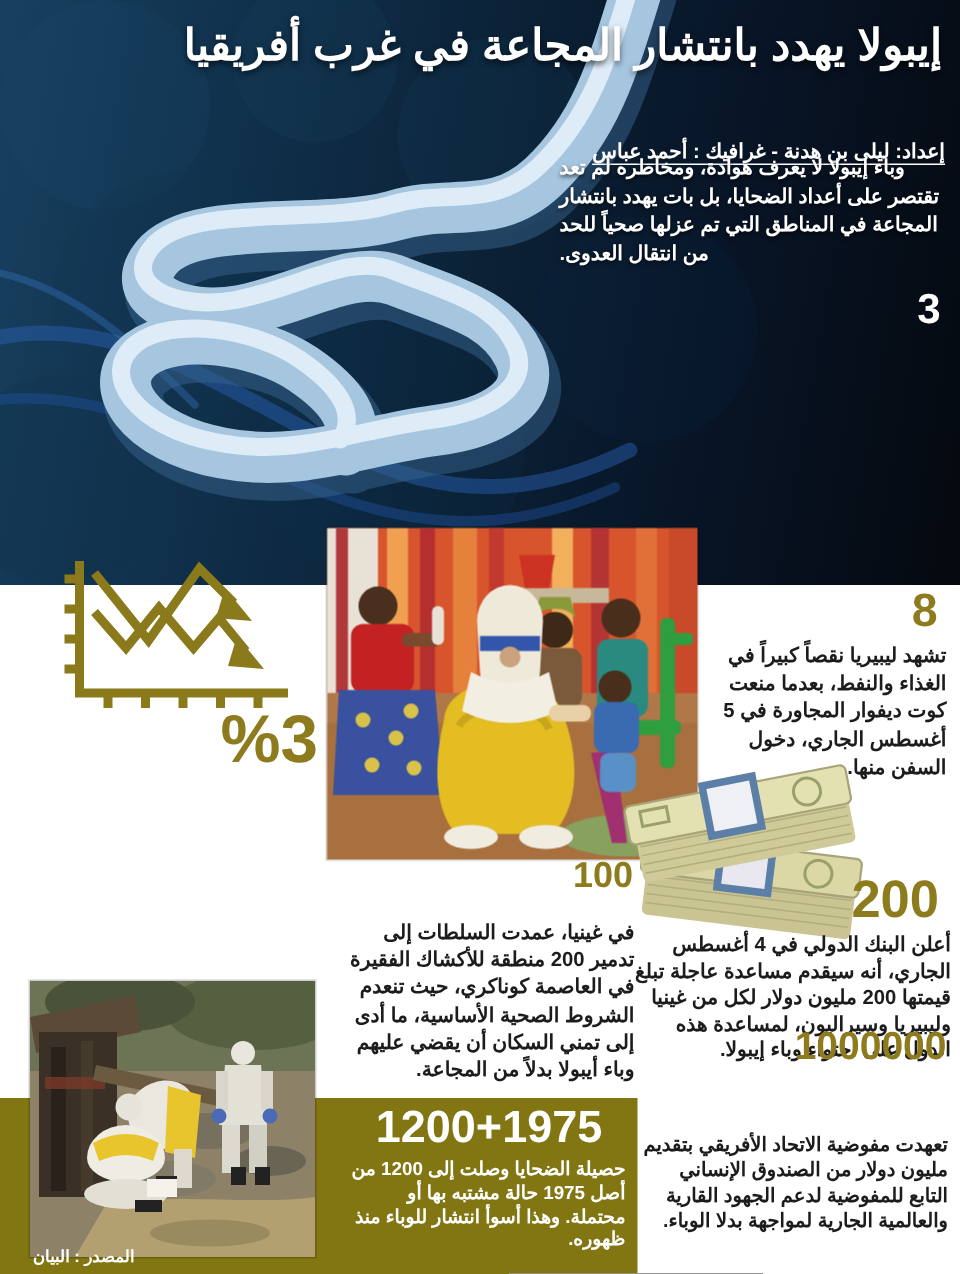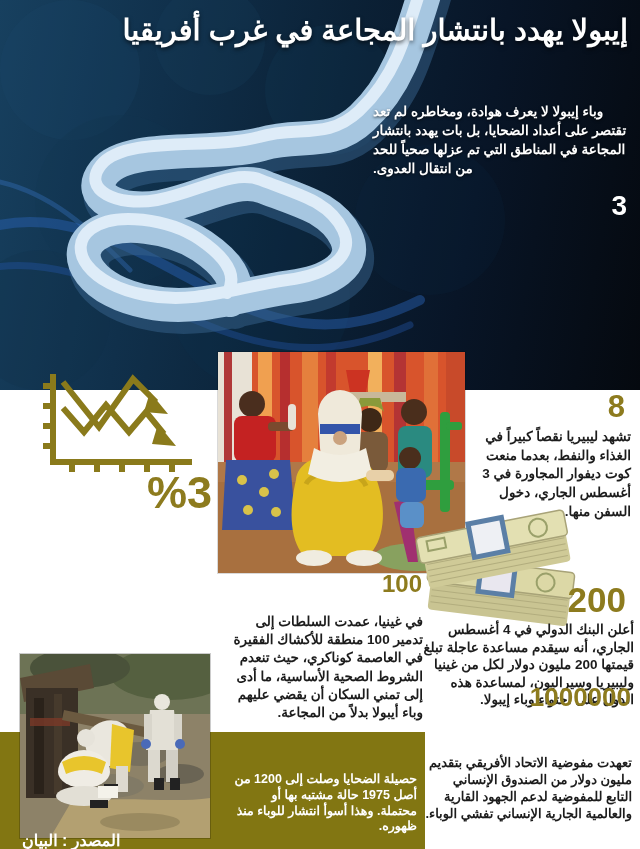--- a/index.html
+++ b/index.html
@@ -63,21 +63,21 @@
     position:absolute;top:737px;left:238px;width:176px;z-index:6;
     color:#ffffff;font-size:30px;font-weight:bold;text-align:center;line-height:1;
     direction:ltr;
   }
   .t-toll{
     position:absolute;top:772px;left:233px;width:184px;z-index:6;
     color:#ffffff;font-size:12.5px;font-weight:bold;line-height:1.26;text-align:right;
   }
   .source{
     position:absolute;top:831px;left:22px;z-index:6;
-    color:#ffffff;font-size:16px;font-weight:bold;
+    color:#ffffff;font-size:11px;font-weight:bold;
   }
   
   .chart-icon{position:absolute;left:40px;top:372px;z-index:4;}
   .photo-mid{position:absolute;left:218px;top:352px;width:247px;height:221px;z-index:3;box-shadow:0 0 0 1px rgba(0,0,0,.15);}
   .photo-left{position:absolute;left:20px;top:654px;width:190px;height:184px;z-index:3;box-shadow:0 0 0 1px rgba(0,0,0,.2);}
   .money{position:absolute;left:411px;top:506px;width:176px;height:130px;z-index:4;}
 </style>
 </head>
 <body>
 
@@ -103,20 +103,21 @@
       </g>
 
       <g fill="none" stroke-linecap="round" stroke-linejoin="round">
         <path d="M430,-25 C410,40 400,82 362,118 C330,148 300,132 262,144 C215,157 128,142 104,172 C84,197 120,214 160,207 C202,199 236,176 264,187 C302,202 332,208 346,237 C359,264 330,282 290,287 C240,294 198,312 148,302 C93,292 68,256 94,236 C118,218 172,226 202,246 C227,263 242,282 230,300" stroke="#38648e" stroke-width="40" opacity="0.5" transform="translate(5,9)"></path>
         <path d="M430,-25 C410,40 400,82 362,118 C330,148 300,132 262,144 C215,157 128,142 104,172 C84,197 120,214 160,207 C202,199 236,176 264,187 C302,202 332,208 346,237 C359,264 330,282 290,287 C240,294 198,312 148,302 C93,292 68,256 94,236 C118,218 172,226 202,246 C227,263 242,282 230,300" stroke="#a6c6e0" stroke-width="34"></path>
         <path d="M430,-25 C410,40 400,82 362,118 C330,148 300,132 262,144 C215,157 128,142 104,172 C84,197 120,214 160,207 C202,199 236,176 264,187 C302,202 332,208 346,237 C359,264 330,282 290,287 C240,294 198,312 148,302 C93,292 68,256 94,236 C118,218 172,226 202,246 C227,263 242,282 230,300" stroke="#e7f2fb" stroke-width="12" opacity="0.85" transform="translate(-3,-7)"></path>
       </g>
     </svg>
 
     <div class="title">إيبولا يهدد بانتشار المجاعة في غرب أفريقيا</div>
+    <div class="credit">إعداد: ليلى بن هدنة - غرافيك : أحمد عباس</div>
     <div class="intro">وباء إيبولا لا يعرف هوادة، ومخاطره لم تعد تقتصر على أعداد الضحايا، بل بات يهدد بانتشار المجاعة في المناطق التي تم عزلها صحياً للحد من انتقال العدوى.</div>
     <div class="num num-white n-relief">3</div>
   </div>
 
   <div class="gold-band"></div>
 
   <svg class="chart-icon" width="158" height="104" viewBox="0 0 158 104">
     <g stroke="#8a7a1b" stroke-width="6" fill="none">
       <path d="M13,2 V90 H152"></path>
       <path d="M3,14 H13 M3,34 H13 M3,54 H13 M3,74 H13"></path>
@@ -198,24 +199,24 @@
       <rect x="102" y="72" width="40" height="10" fill="#3355aa"></rect>
       <circle cx="122" cy="86" r="7" fill="#caa27e"></circle>
       <path d="M96,96 q26,14 52,0 l6,26 q-32,16 -64,0 Z" fill="#f2eee2"></path>
       <ellipse cx="96" cy="206" rx="18" ry="8" fill="#f0ece0"></ellipse>
       <ellipse cx="146" cy="206" rx="18" ry="8" fill="#f0ece0"></ellipse>
       <rect x="148" y="118" width="28" height="11" rx="5" fill="#e8d0a8"></rect>
     </g>
   </svg>
 
   <div class="num n-guinea">100</div>
-  <div class="p-dark t-guinea">في غينيا، عمدت السلطات إلى تدمير 100 منطقة للأكشاك الفقيرة في العاصمة كوناكري، حيث تنعدم الشروط الصحية الأساسية، ما أدى إلى تمني السكان أن يقضي عليهم وباء أيبولا بدلاً من المجاعة.</div>
+  <div class="p-dark t-guinea">في غينيا، عمدت السلطات إلى تدمير 200 منطقة للأكشاك الفقيرة في العاصمة كوناكري، حيث تنعدم الشروط الصحية الأساسية، ما أدى إلى تمني السكان أن يقضي عليهم وباء أيبولا بدلاً من المجاعة.</div>
 
   <div class="num n-liberia">8</div>
-  <div class="p-dark t-liberia">تشهد ليبيريا نقصاً كبيراً في الغذاء والنفط، بعدما منعت كوت ديفوار المجاورة في 3 أغسطس الجاري، دخول السفن منها.</div>
+  <div class="p-dark t-liberia">تشهد ليبيريا نقصاً كبيراً في الغذاء والنفط، بعدما منعت كوت ديفوار المجاورة في 5 أغسطس الجاري، دخول السفن منها.</div>
 
   <svg class="money" viewBox="0 0 176 130">
 
     <g transform="rotate(7 88 95)">
       <rect x="18" y="78" width="140" height="34" rx="4" fill="#c9c492"></rect>
       <g stroke="#b2ad7e" stroke-width="1">
           <path d="M20,86 h136 M20,92 h136 M20,98 h136 M20,104 h136"></path>
         </g>
       <rect x="14" y="58" width="146" height="26" rx="4" fill="#dcd8a6" stroke="#a8a378" stroke-width="1.5"></rect>
       <rect x="66" y="54" width="34" height="34" fill="#e9e7ef" stroke="#5b7fa6" stroke-width="5"></rect>
@@ -232,21 +233,21 @@
       <rect x="62" y="14" width="34" height="34" fill="#eef0f4" stroke="#5b7fa6" stroke-width="5"></rect>
       <circle cx="130" cy="31" r="9" fill="none" stroke="#9aa06a" stroke-width="2"></circle>
       <rect x="18" y="23" width="18" height="10" fill="none" stroke="#9aa06a" stroke-width="2"></rect>
     </g>
   </svg>
 
   <div class="num n-wb">200</div>
   <div class="p-dark t-wb">أعلن البنك الدولي في 4 أغسطس الجاري، أنه سيقدم مساعدة عاجلة تبلغ قيمتها 200 مليون دولار لكل من غينيا وليبيريا وسيراليون، لمساعدة هذه الدول على احتواء وباء إيبولا.</div>
 
   <div class="num n-au">1000000</div>
-  <div class="p-dark t-au">تعهدت مفوضية الاتحاد الأفريقي بتقديم مليون دولار من الصندوق الإنساني التابع للمفوضية لدعم الجهود القارية والعالمية الجارية الإنساني تفشي الوباء.</div>
+  <div class="p-dark t-au">تعهدت مفوضية الاتحاد الأفريقي بتقديم مليون دولار من الصندوق الإنساني التابع للمفوضية لدعم الجهود القارية والعالمية الجارية لمواجهة بدلا الوباء.</div>
 
   <svg class="photo-left" viewBox="0 0 190 184" preserveAspectRatio="none">
     <rect width="190" height="184" fill="#8d8268"></rect>
     <rect x="0" y="0" width="190" height="60" fill="#6d7355"></rect>
     <ellipse cx="150" cy="20" rx="60" ry="26" fill="#556040"></ellipse>
     <ellipse cx="60" cy="14" rx="50" ry="20" fill="#4a523a"></ellipse>
 
     <g>
       <path d="M0,24 L70,10 L74,34 L4,48 Z" fill="#5a4a36"></path>
       <rect x="6" y="34" width="52" height="110" fill="#3a3026"></rect>
@@ -288,17 +289,18 @@
 
     <g>
       <path d="M38,118 a26,22 0 0 1 52,0 a26,16 0 0 1 -52,0 Z" fill="#efece4"></path>
       <path d="M42,108 q22,-12 44,0 l-4,12 q-18,-8 -36,0 Z" fill="#e8c52c"></path>
       <ellipse cx="64" cy="142" rx="28" ry="10" fill="#e2dfd5"></ellipse>
       <rect x="70" y="146" width="18" height="8" fill="#222"></rect>
       <rect x="78" y="132" width="20" height="12" fill="#f4f2ea"></rect>
     </g>
   </svg>
 
+  <div class="n-toll">1200+1975</div>
   <div class="t-toll">حصيلة الضحايا وصلت إلى 1200 من أصل 1975 حالة مشتبه بها أو محتملة. وهذا أسوأ انتشار للوباء منذ ظهوره.</div>
 
   <div class="source">المصدر : البيان</div>
 
 </div>
 
 </body></html>

